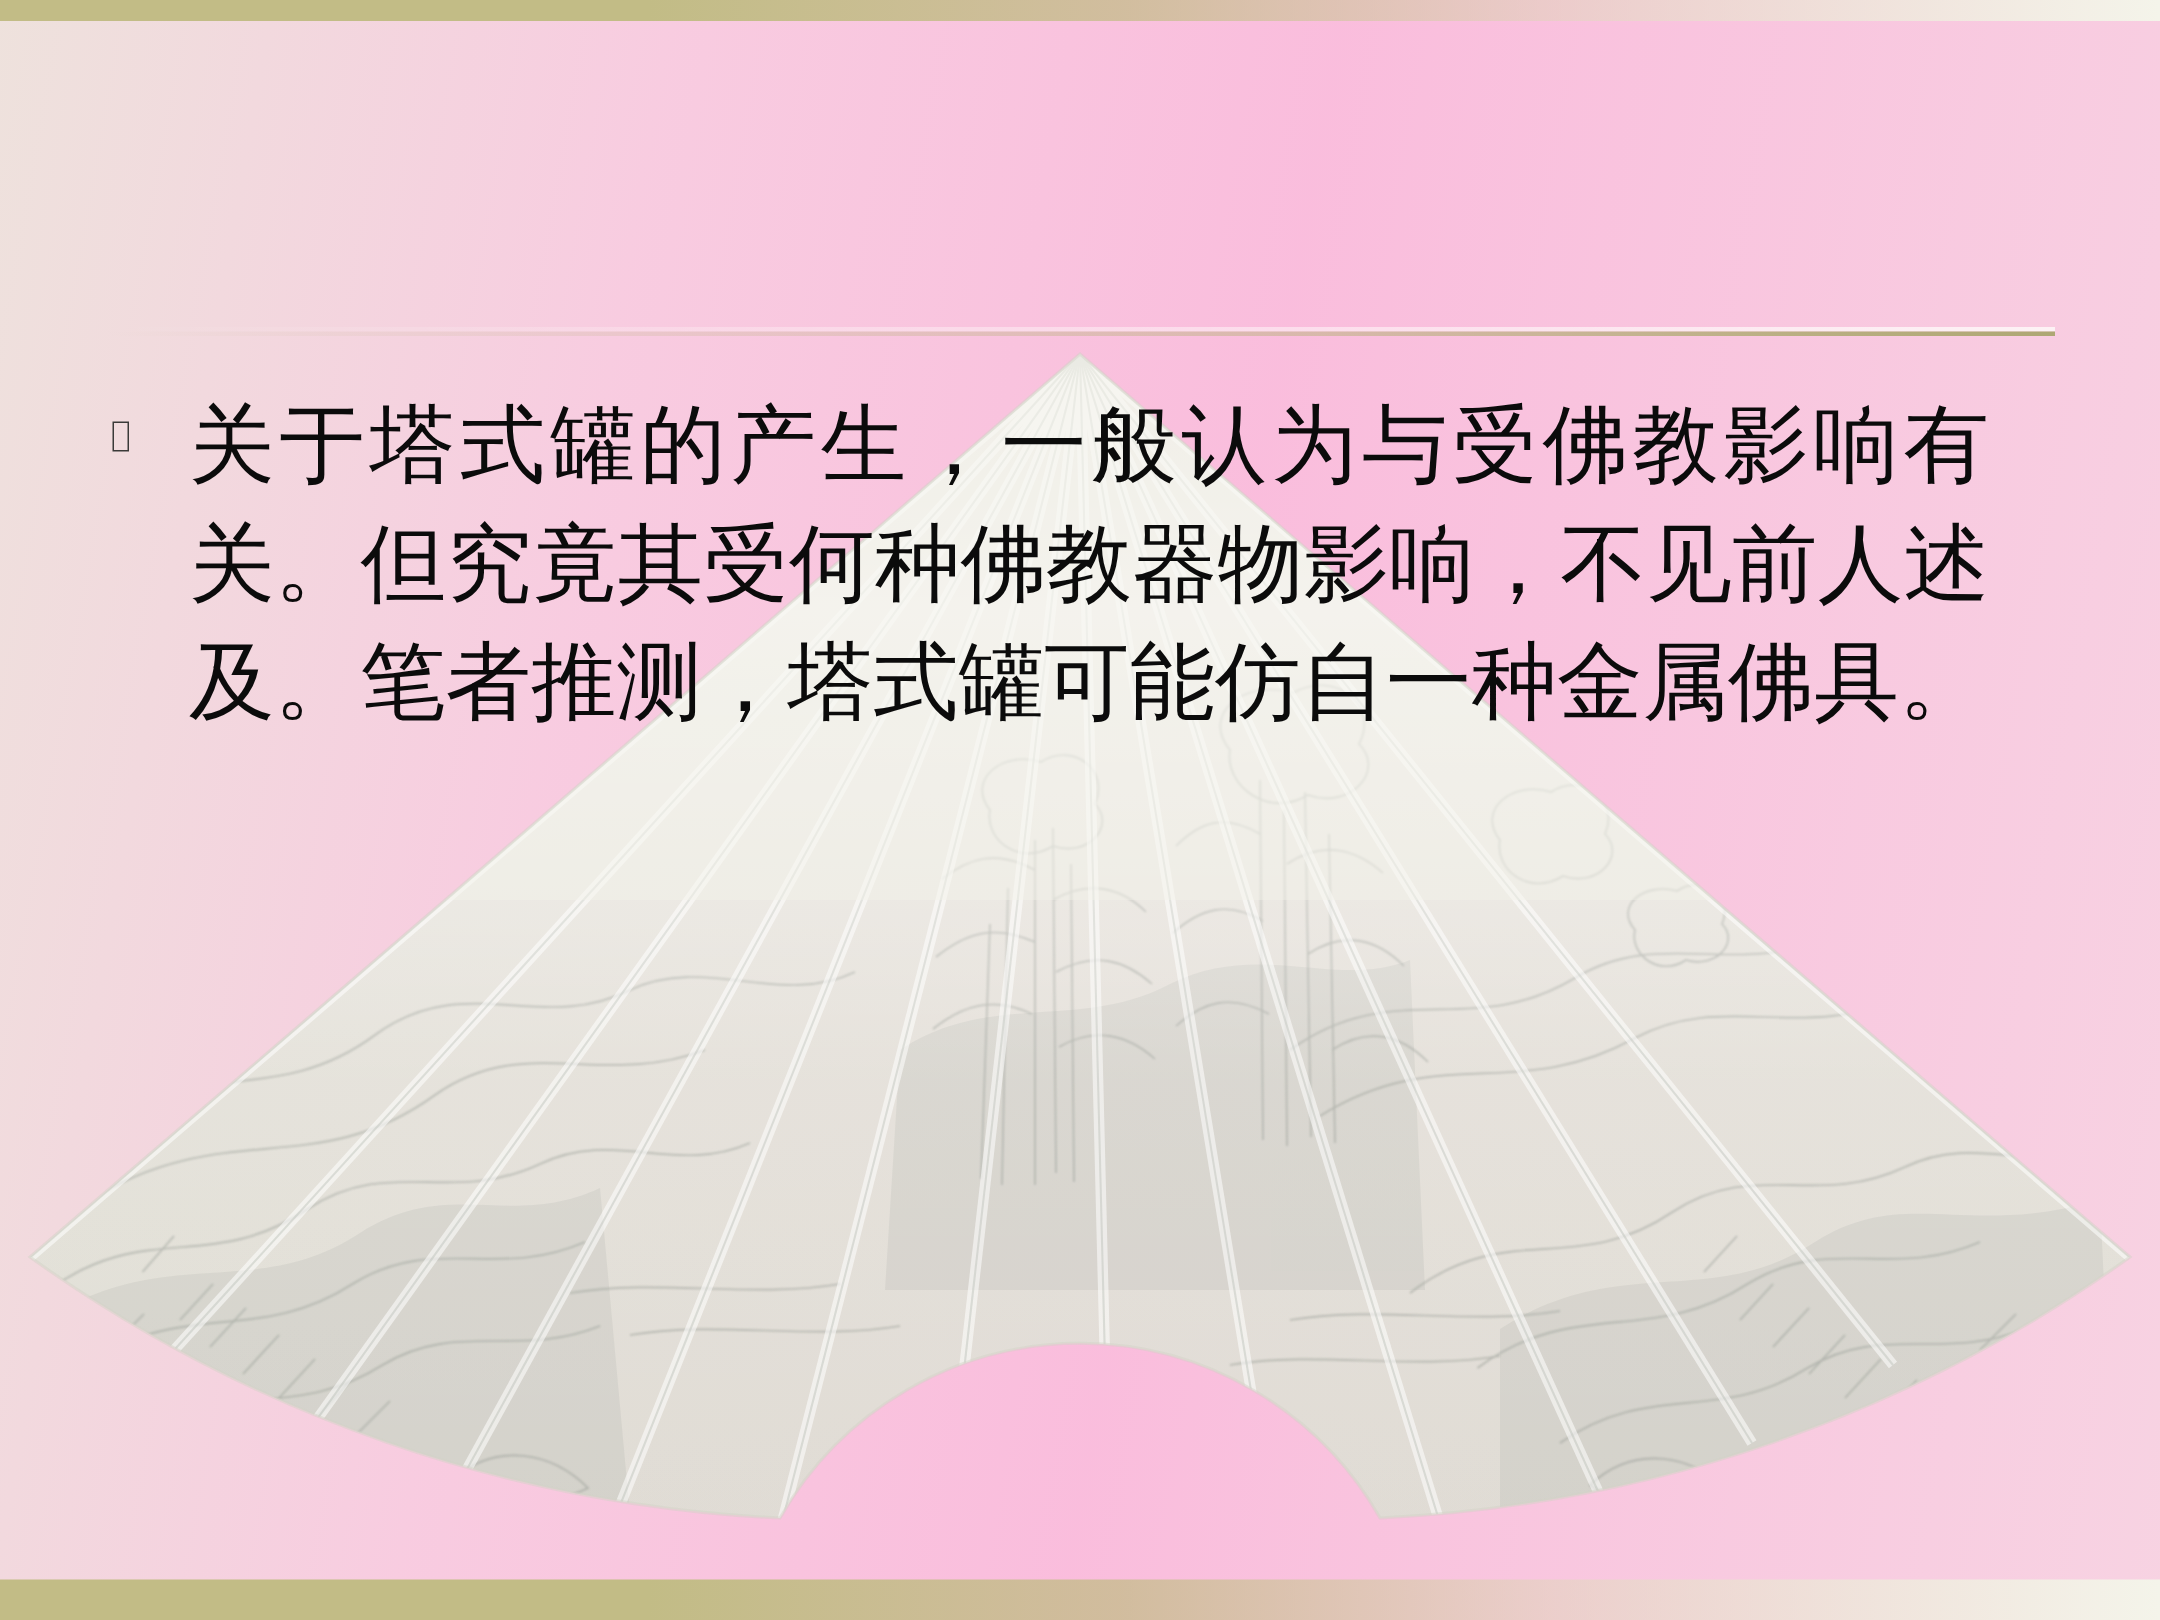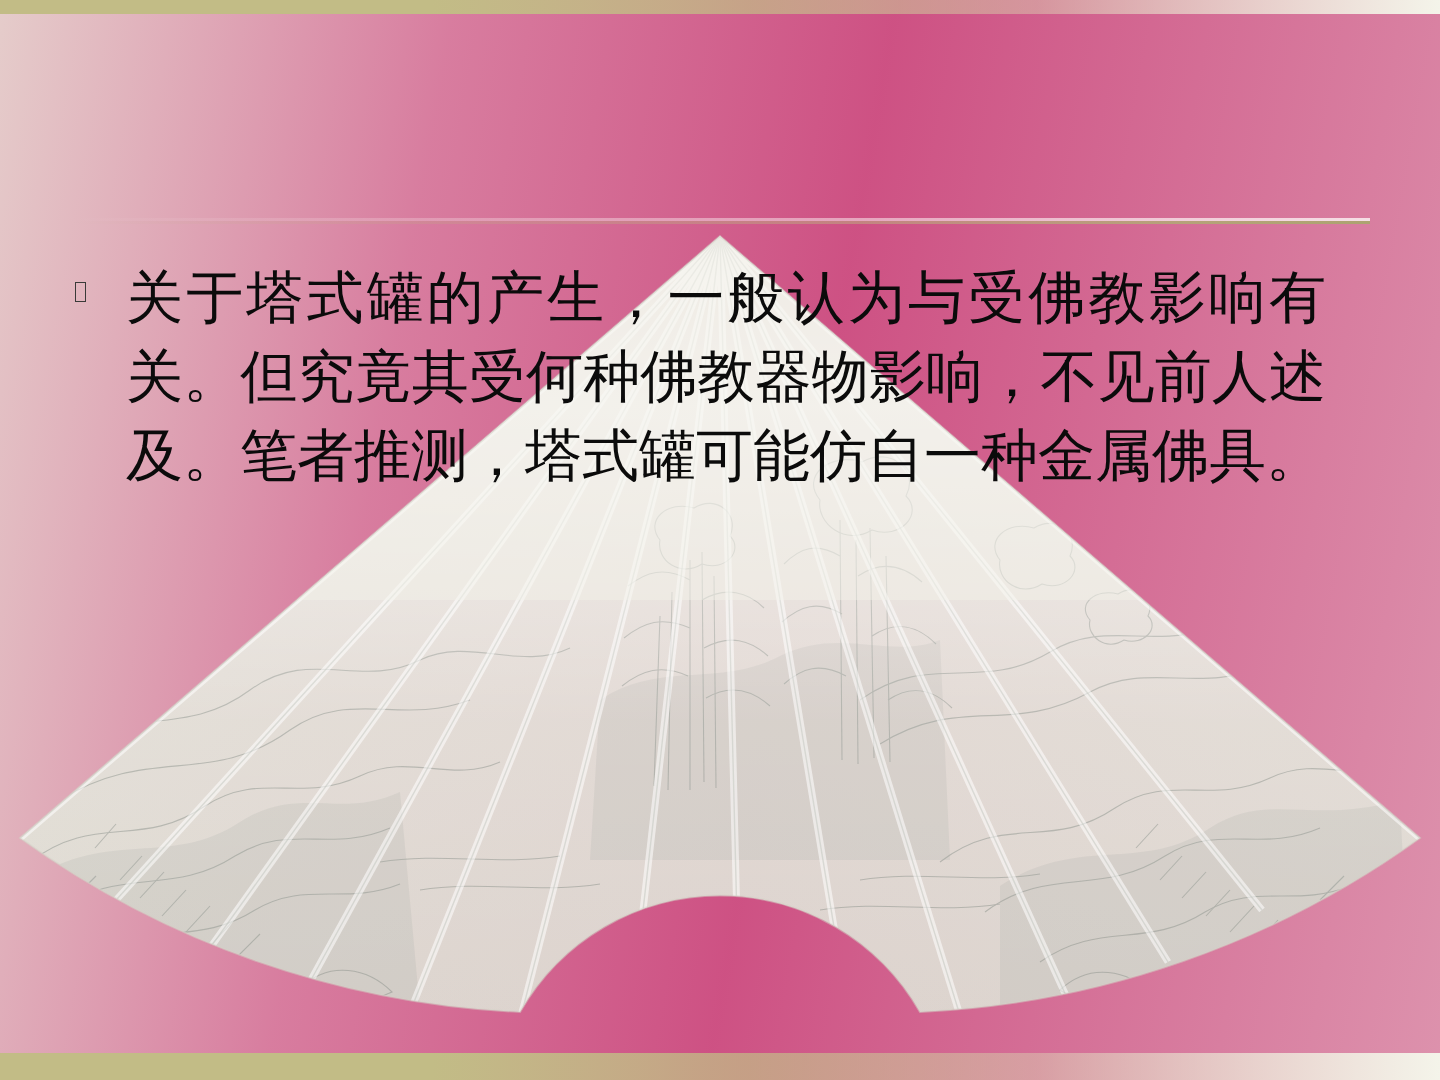--- a/index.html
+++ b/index.html
@@ -139,21 +139,21 @@
     font-weight: 400;
     max-width: 1200px;
     text-align: justify;
     text-justify: inter-character;
     word-break: break-all;
   }
 </style>
 </head>
 <body>
 
-<div class="slide" style="background: #be185d;">
+<div class="slide" style="background: #f9a8d4;">
 
   <div class="paper-sheen"></div>
 
   <div class="fan-wrap">
     <svg class="fan-svg" viewBox="0 0 1440 1080" preserveAspectRatio="none">
       <defs>
 
         <linearGradient id="fanPaper" x1="0" y1="0" x2="0" y2="1">
           <stop offset="0%" stop-color="#e9e9df"></stop>
           <stop offset="45%" stop-color="#e4e4da"></stop>

